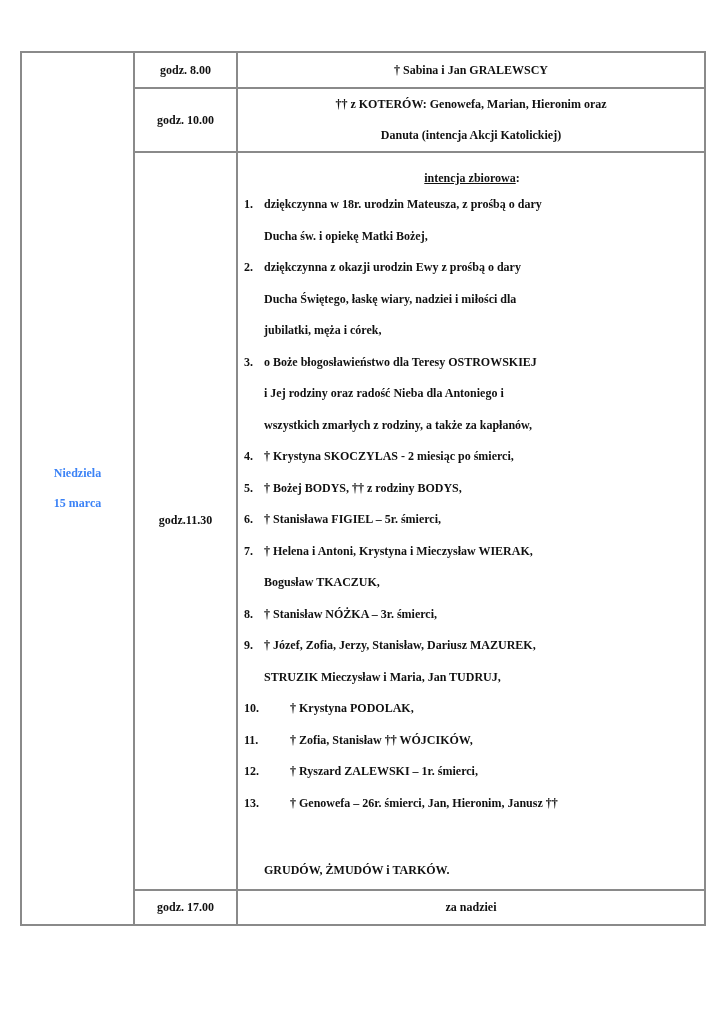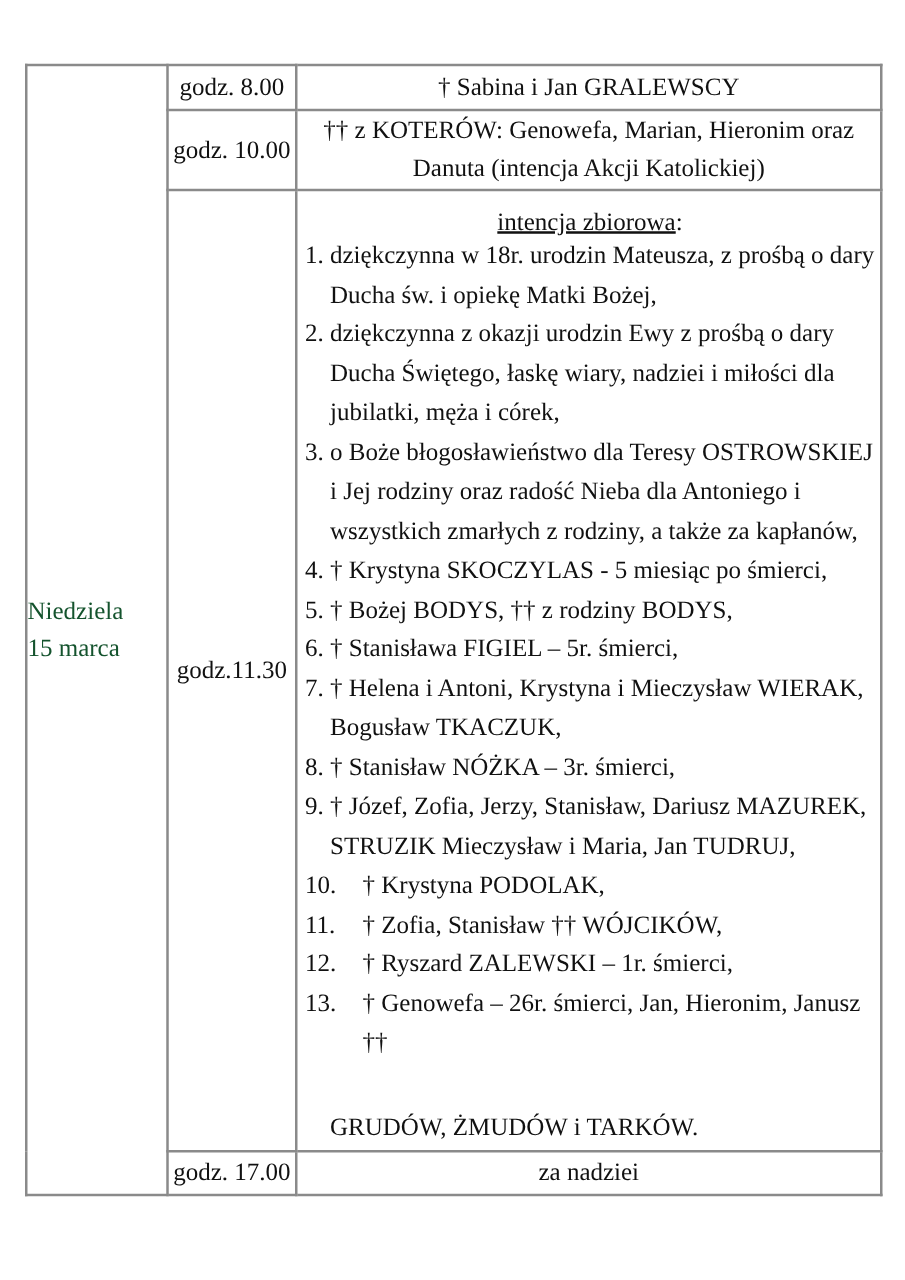--- a/index.html
+++ b/index.html
@@ -1,23 +1,23 @@
 <!DOCTYPE html>
 <html><head>
 <meta charset="utf-8">
 <style>
   html, body { margin: 0; padding: 0; background: #ffffff; }
   body { width: 724px; height: 1024px; position: relative; overflow: hidden;
          font-family: "Liberation Serif", "DejaVu Serif", serif; color: #111; }
   table.sched { position: absolute; left: 20px; top: 51px; width: 684px;
                 border-collapse: collapse; table-layout: fixed; }
-  table.sched td { border: 2px solid #8a8a8a; font-weight: normal; font-size: 20px;
+  table.sched td { border: 2px solid #8a8a8a; font-weight: bold; font-size: 12px;
                    vertical-align: middle; padding: 0; }
   col.c1 { width: 113px; } col.c2 { width: 103px; } col.c3 { width: 468px; }
-  .day { color: #14532d; line-height: 30px; }
+  .day { text-align: center; color: #3b82f6; line-height: 30px; }
   .time { text-align: center; }
   .r1 td { height: 34px; }
   .r2 td { height: 62px; }
   .r4 td { height: 33px; }
   .content { text-align: center; line-height: 31px; }
   .intent { padding: 0 4px 2px 6px !important; }
   .intent-title { text-align: center; line-height: 22px; padding-top: 14px; }
   .intent-title u { text-decoration: underline; }
   ol.items { list-style: none; margin: 0; padding: 0; }
   ol.items li { display: flex; line-height: 31.5px; }
@@ -75,21 +75,21 @@
               <span class="num">3.</span>
               <span class="txt">
                 <div>o Boże błogosławieństwo dla Teresy OSTROWSKIEJ</div>
                 <div class="cont">i Jej rodziny oraz radość Nieba dla Antoniego i</div>
                 <div class="cont">wszystkich zmarłych z rodziny, a także za kapłanów,</div>
               </span>
             </li>
             <li>
               <span class="num">4.</span>
               <span class="txt">
-                <div>† Krystyna SKOCZYLAS - 5 miesiąc po śmierci,</div>
+                <div>† Krystyna SKOCZYLAS - 2 miesiąc po śmierci,</div>
               </span>
             </li>
             <li>
               <span class="num">5.</span>
               <span class="txt">
                 <div>† Bożej BODYS, †† z rodziny BODYS,</div>
               </span>
             </li>
             <li>
               <span class="num">6.</span>

